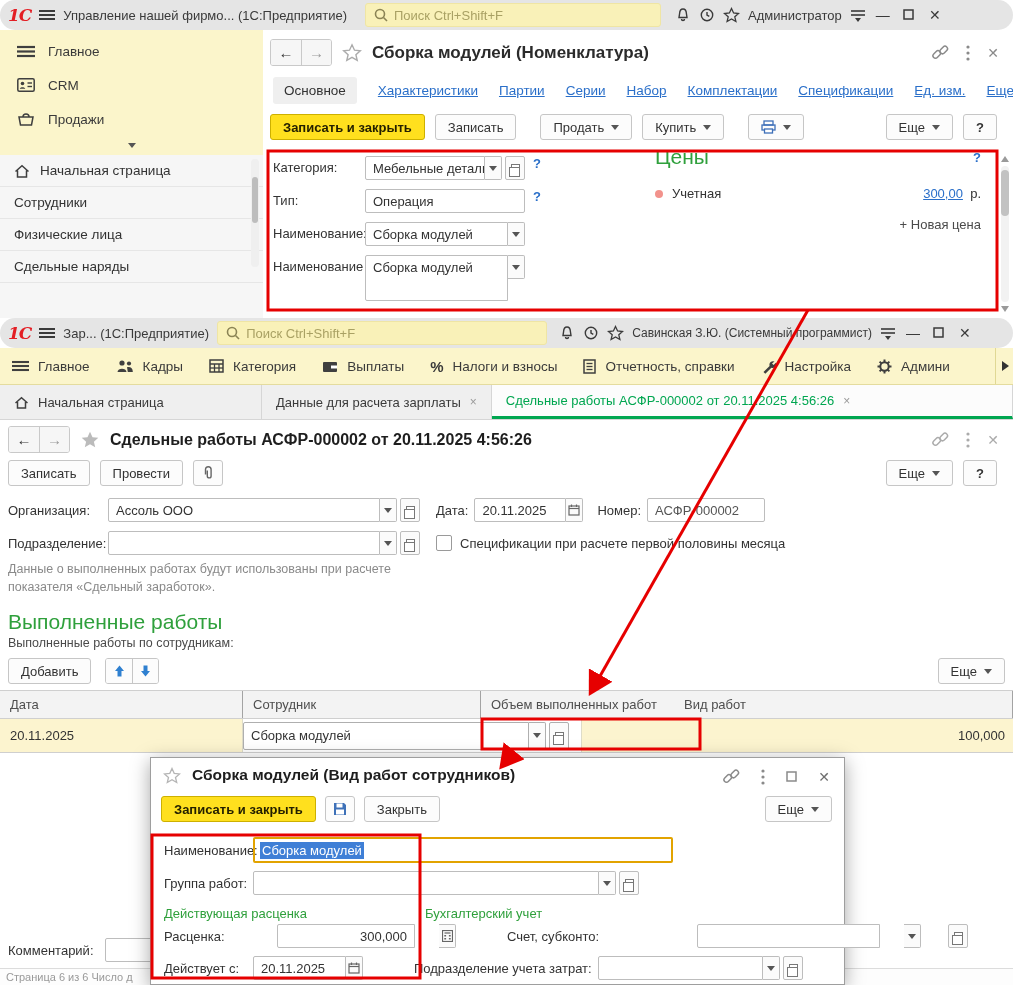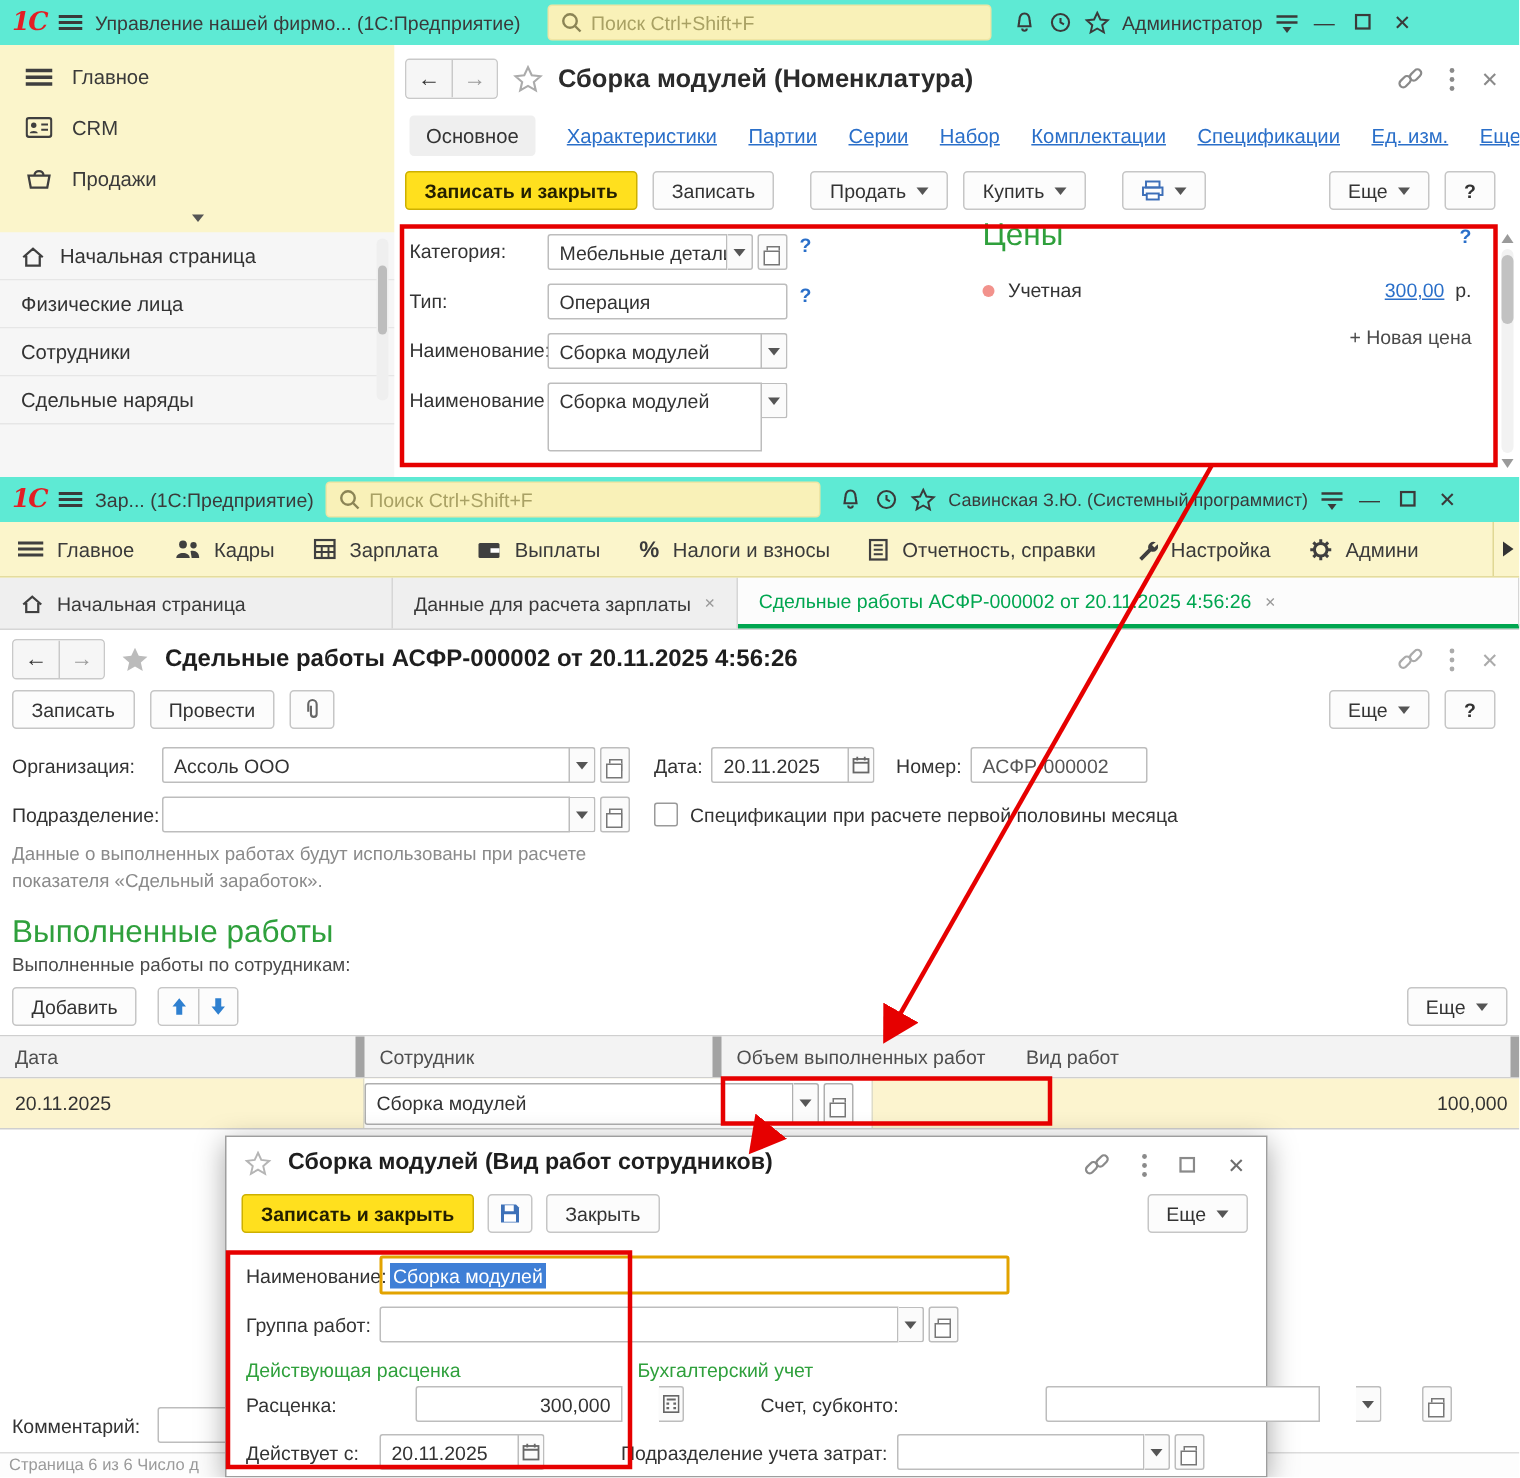--- a/index.html
+++ b/index.html
@@ -1,21 +1,21 @@
 <!DOCTYPE html>
 <html><head>
 <meta charset="utf-8">
 <style>
   * { box-sizing: border-box; margin: 0; padding: 0; }
   html,body { width:1013px; height:985px; overflow:hidden; }
   body { font-family: "Liberation Sans", sans-serif; font-size:13px; color:#333; background:#fff; }
   #root { position:relative; width:1013px; height:985px; overflow:hidden; background:#fff; }
 
   
-  .tbar { height:30px; background:#5eead4; display:flex; align-items:center; padding:0 8px; gap:8px; }
+  .tbar { height:30px; background:#e5e5e5; display:flex; align-items:center; padding:0 8px; gap:8px;border-radius:15px; }
   .logo1c { color:#E31E24; font-weight:bold; font-style:italic; font-size:17px; font-family:"DejaVu Serif",serif; letter-spacing:-1px; }
   .ic { display:inline-flex; align-items:center; justify-content:center; }
   .apptitle { white-space:nowrap; color:#3A3A3A; }
   .search { height:24px; border:1px solid #EFE5A4; background:#F9F1B8; border-radius:3px; display:flex; align-items:center; gap:6px; padding:0 8px; }
   .search input { border:none; background:transparent; outline:none; font-size:13px; color:#333; width:100%; font-family:"Liberation Sans",sans-serif; }
   .search input::placeholder { color:#A9A164; }
   .userlbl { white-space:nowrap; color:#3A3A3A; }
   .wctl { color:#3A3A3A; font-size:14px; width:18px; text-align:center; cursor:default; }
   .btn { display:inline-flex; align-items:center; gap:7px; height:26px; padding:0 12px; background:#FCFCFC; border:1px solid #C6C6C6; border-radius:3px; font-size:13px; color:#333; white-space:nowrap; }
   .btn.yellow { background:#FFE01E; border-color:#CDB000; font-weight:bold; color:#231F00; }
@@ -89,21 +89,21 @@
   .drow2 { position:absolute; left:8px; top:111px; display:flex; align-items:center; }
   .infotxt { position:absolute; left:8px; top:140px; color:#8A8A8A; font-size:12.5px; line-height:18px; }
   .sect { position:absolute; left:8px; top:190px; }
   .subt { position:absolute; left:8px; top:216px; font-size:12.5px; color:#4A4A4A; }
   .btnrow { position:absolute; left:8px; top:238px; right:8px; display:flex; align-items:center; gap:14px; }
   .udgrp { display:inline-flex; border:1px solid #C6C6C6; border-radius:3px; overflow:hidden; }
   .udbtn { width:26px; height:24px; display:flex; align-items:center; justify-content:center; background:#FCFCFC; }
   .udbtn + .udbtn { border-left:1px solid #C6C6C6; }
   .tbl { position:absolute; left:0; top:270px; right:0; border-top:1px solid #CFCFCF; border-bottom:1px solid #CFCFCF; }
   .thead { display:flex; height:28px; background:#F3F3F3; border-bottom:1px solid #CFCFCF; }
-  .th { display:flex; align-items:center; padding-left:10px; color:#4E4E4E; border-right:6px solid #a3a3a3; font-size:13px; }
+  .th { display:flex; align-items:center; padding-left:10px; color:#4E4E4E; border-right:1px solid #a3a3a3; font-size:13px; }
   .trow { display:flex; height:33px; background:#FCF4CF; }
   .td { display:flex; align-items:center; padding-left:10px; border-right:1px solid #DEDCC8; font-size:13px; color:#333; }
   .c1 { width:243px; } .c2 { width:238px; } .c3 { width:339px; } .c4 { flex:1; border-right:none; }
   .combo-cell { background:#fff; padding:2px 2px 2px 0; display:flex; align-items:center; }
   .combo-cell .fld { flex:1; border-color:#AFAFAF; height:28px; }
   .combo-cell .dd, .combo-cell .sq { height:28px; border-color:#AFAFAF; }
   .vol { justify-content:flex-end; padding-right:8px; }
   .commentrow { position:absolute; left:8px; top:518px; display:flex; align-items:center; }
   .statusbar { position:absolute; left:0; bottom:0; right:0; height:17px; border-top:1px solid #DCDCDC; background:#FDFDFD; display:flex; align-items:center; padding-left:6px; color:#9A9A9A; font-size:11px; overflow:hidden; white-space:nowrap; }
 
@@ -229,24 +229,24 @@
         <div class="snav">
           <div class="nitem">
             <span class="ic">
                 <svg width="16" height="14">
                   <path d="M1.5 7.5 L8 1.8 L14.5 7.5 M3.5 6.5 V13 H12.5 V6.5" fill="none" stroke="#3F3F3F" stroke-width="1.5"></path>
                 </svg>
               </span>
             <span>Начальная страница</span>
           </div>
           <div class="nitem">
-              <span>Физические лица</span>
+              <span>Сотрудники</span>
             </div>
           <div class="nitem">
-              <span>Сотрудники</span>
+              <span>Физические лица</span>
             </div>
           <div class="nitem">
               <span>Сдельные наряды</span>
             </div>
           <div class="sscroll">
               <div class="sthumb"></div>
             </div>
         </div>
       </div>
 
@@ -460,21 +460,21 @@
       <span class="mi">
         <span class="ic">
             <svg width="15" height="14">
               <rect x="1" y="1" width="13" height="12" fill="none" stroke="#3F3F3F" stroke-width="1.5"></rect>
               <line x1="1" y1="5" x2="14" y2="5" stroke="#3F3F3F" stroke-width="1.5"></line>
               <line x1="5.5" y1="5" x2="5.5" y2="13" stroke="#3F3F3F" stroke-width="1.3"></line>
               <line x1="10" y1="5" x2="10" y2="13" stroke="#3F3F3F" stroke-width="1.3"></line>
               <line x1="1" y1="9" x2="14" y2="9" stroke="#3F3F3F" stroke-width="1.3"></line>
             </svg>
           </span>
-        <span>Зарплата</span>
+        <span>Категория</span>
       </span>
       <span class="mi">
         <span class="ic">
             <svg width="16" height="13">
               <rect x="1" y="2" width="14" height="10" rx="1" fill="#3F3F3F"></rect>
               <rect x="9" y="5.5" width="6" height="3" fill="#fff"></rect>
             </svg>
           </span>
         <span>Выплаты</span>
       </span>

